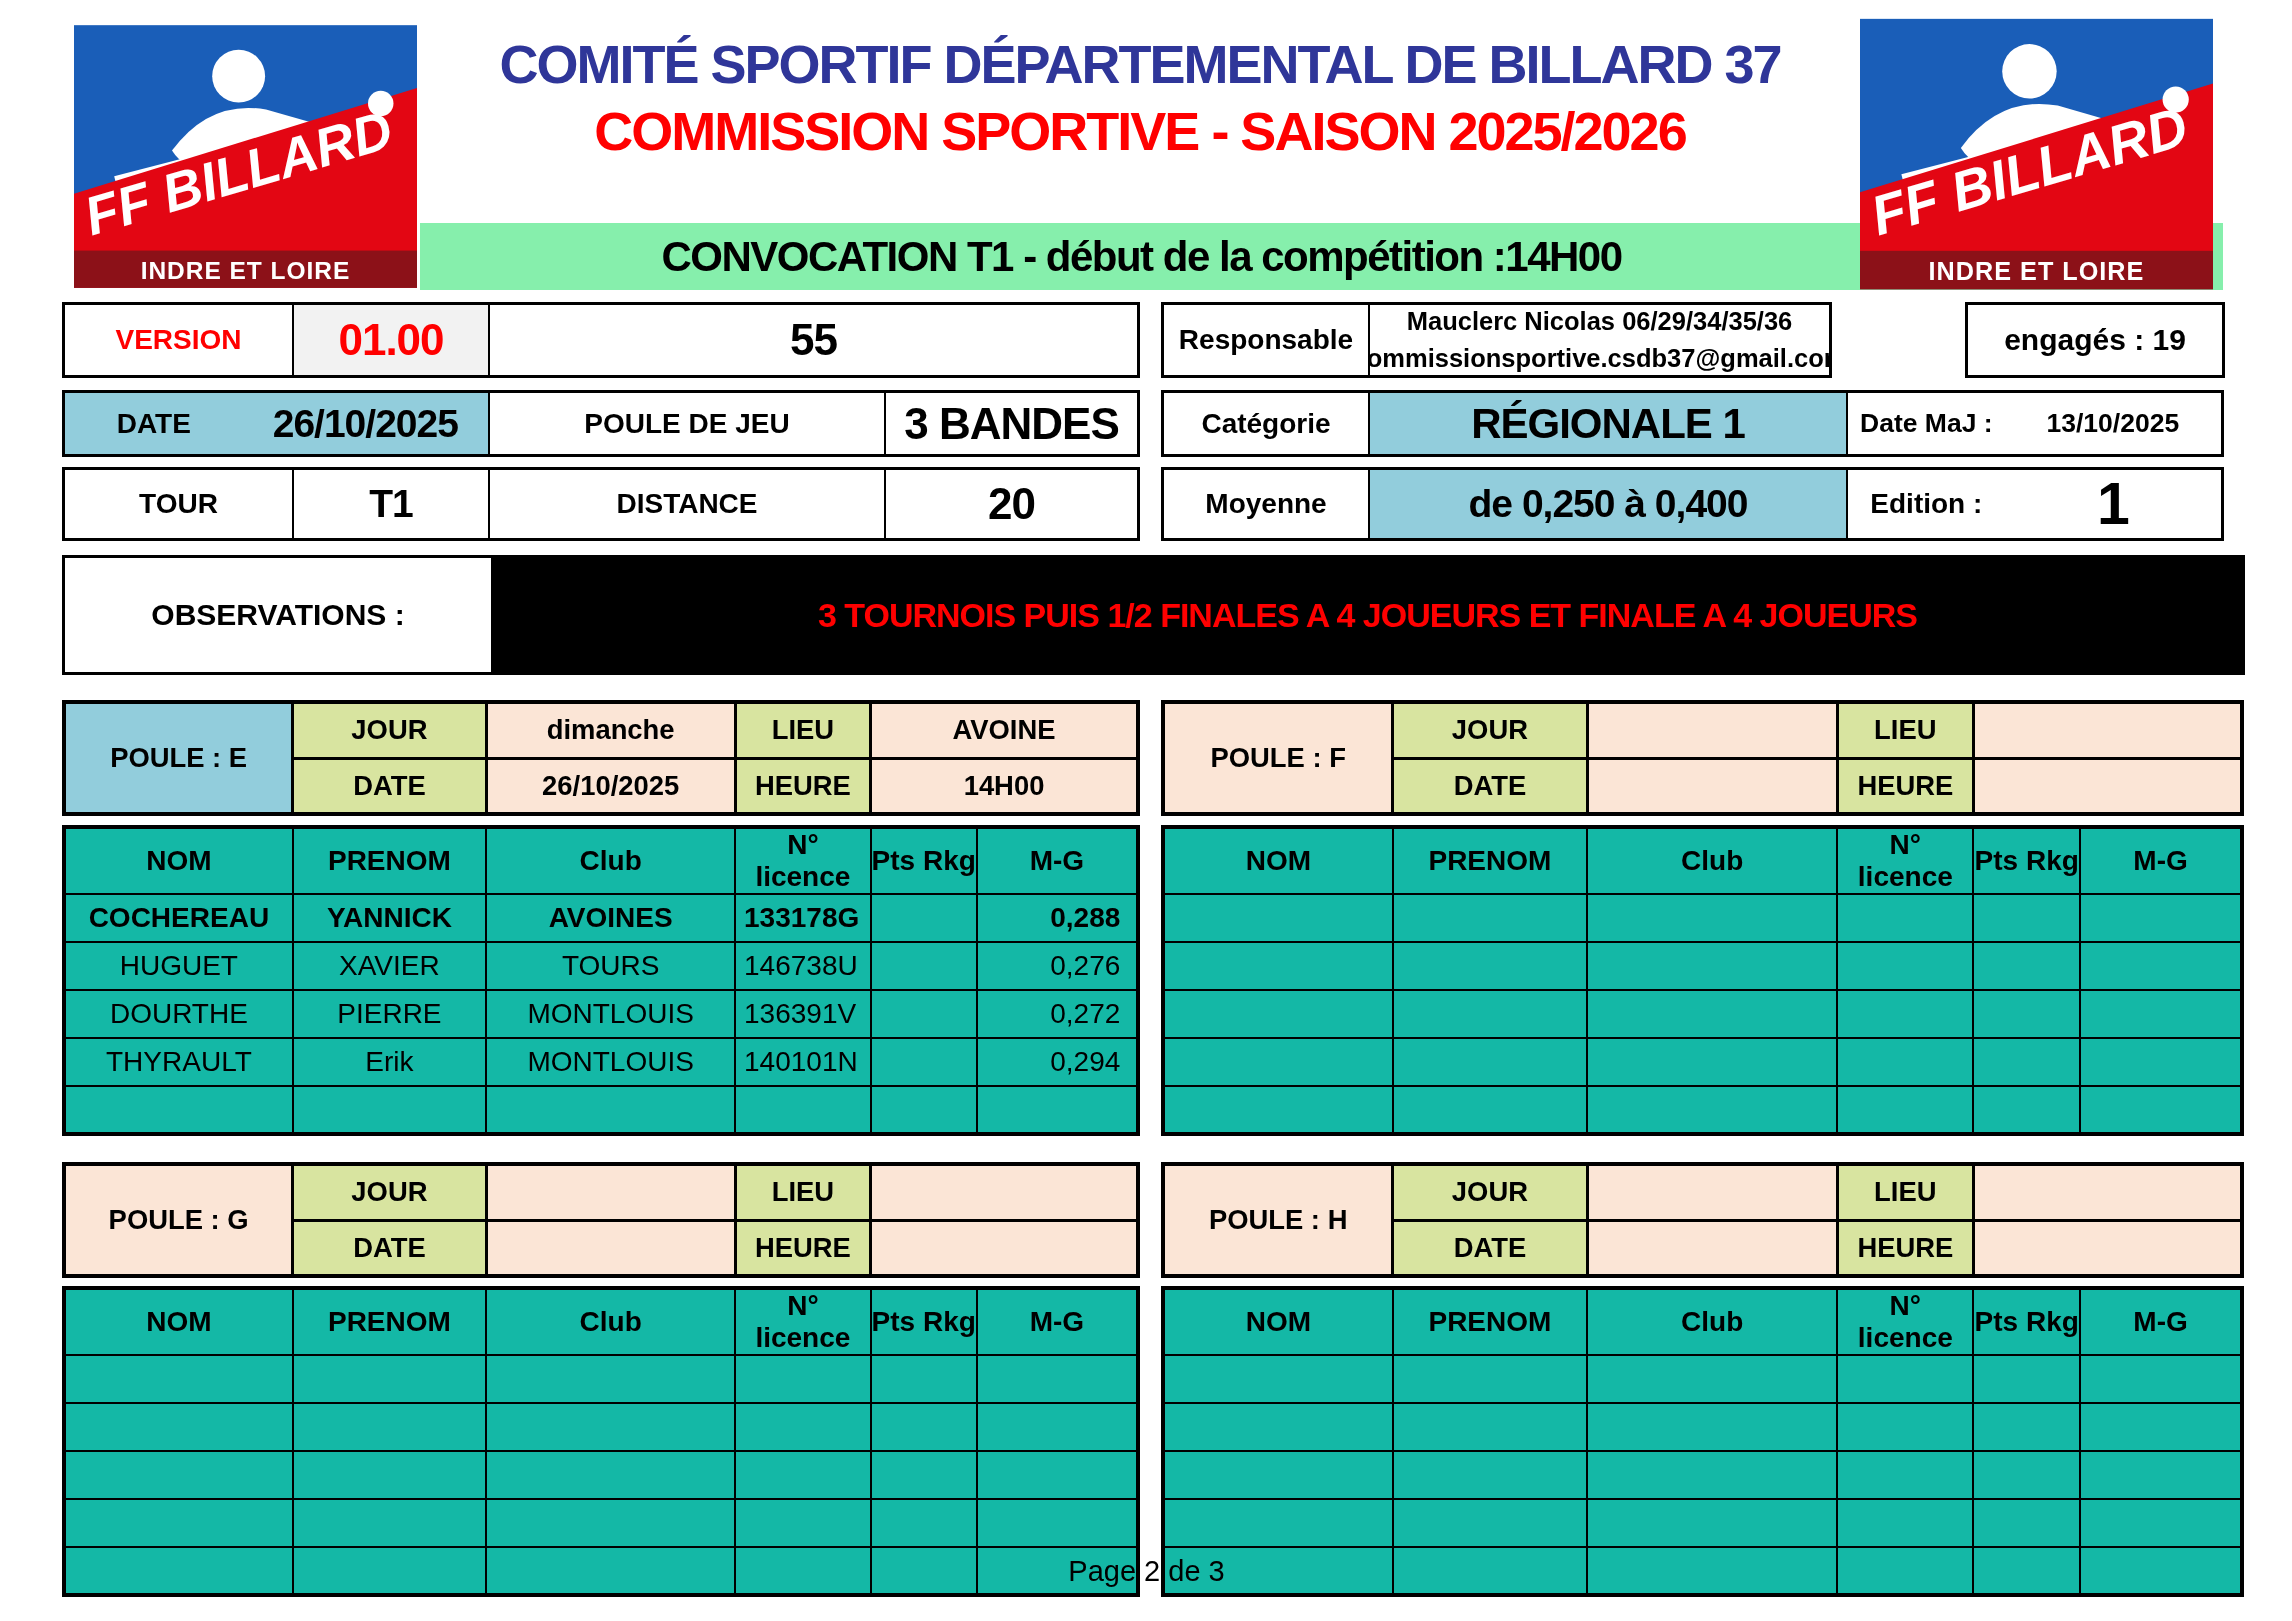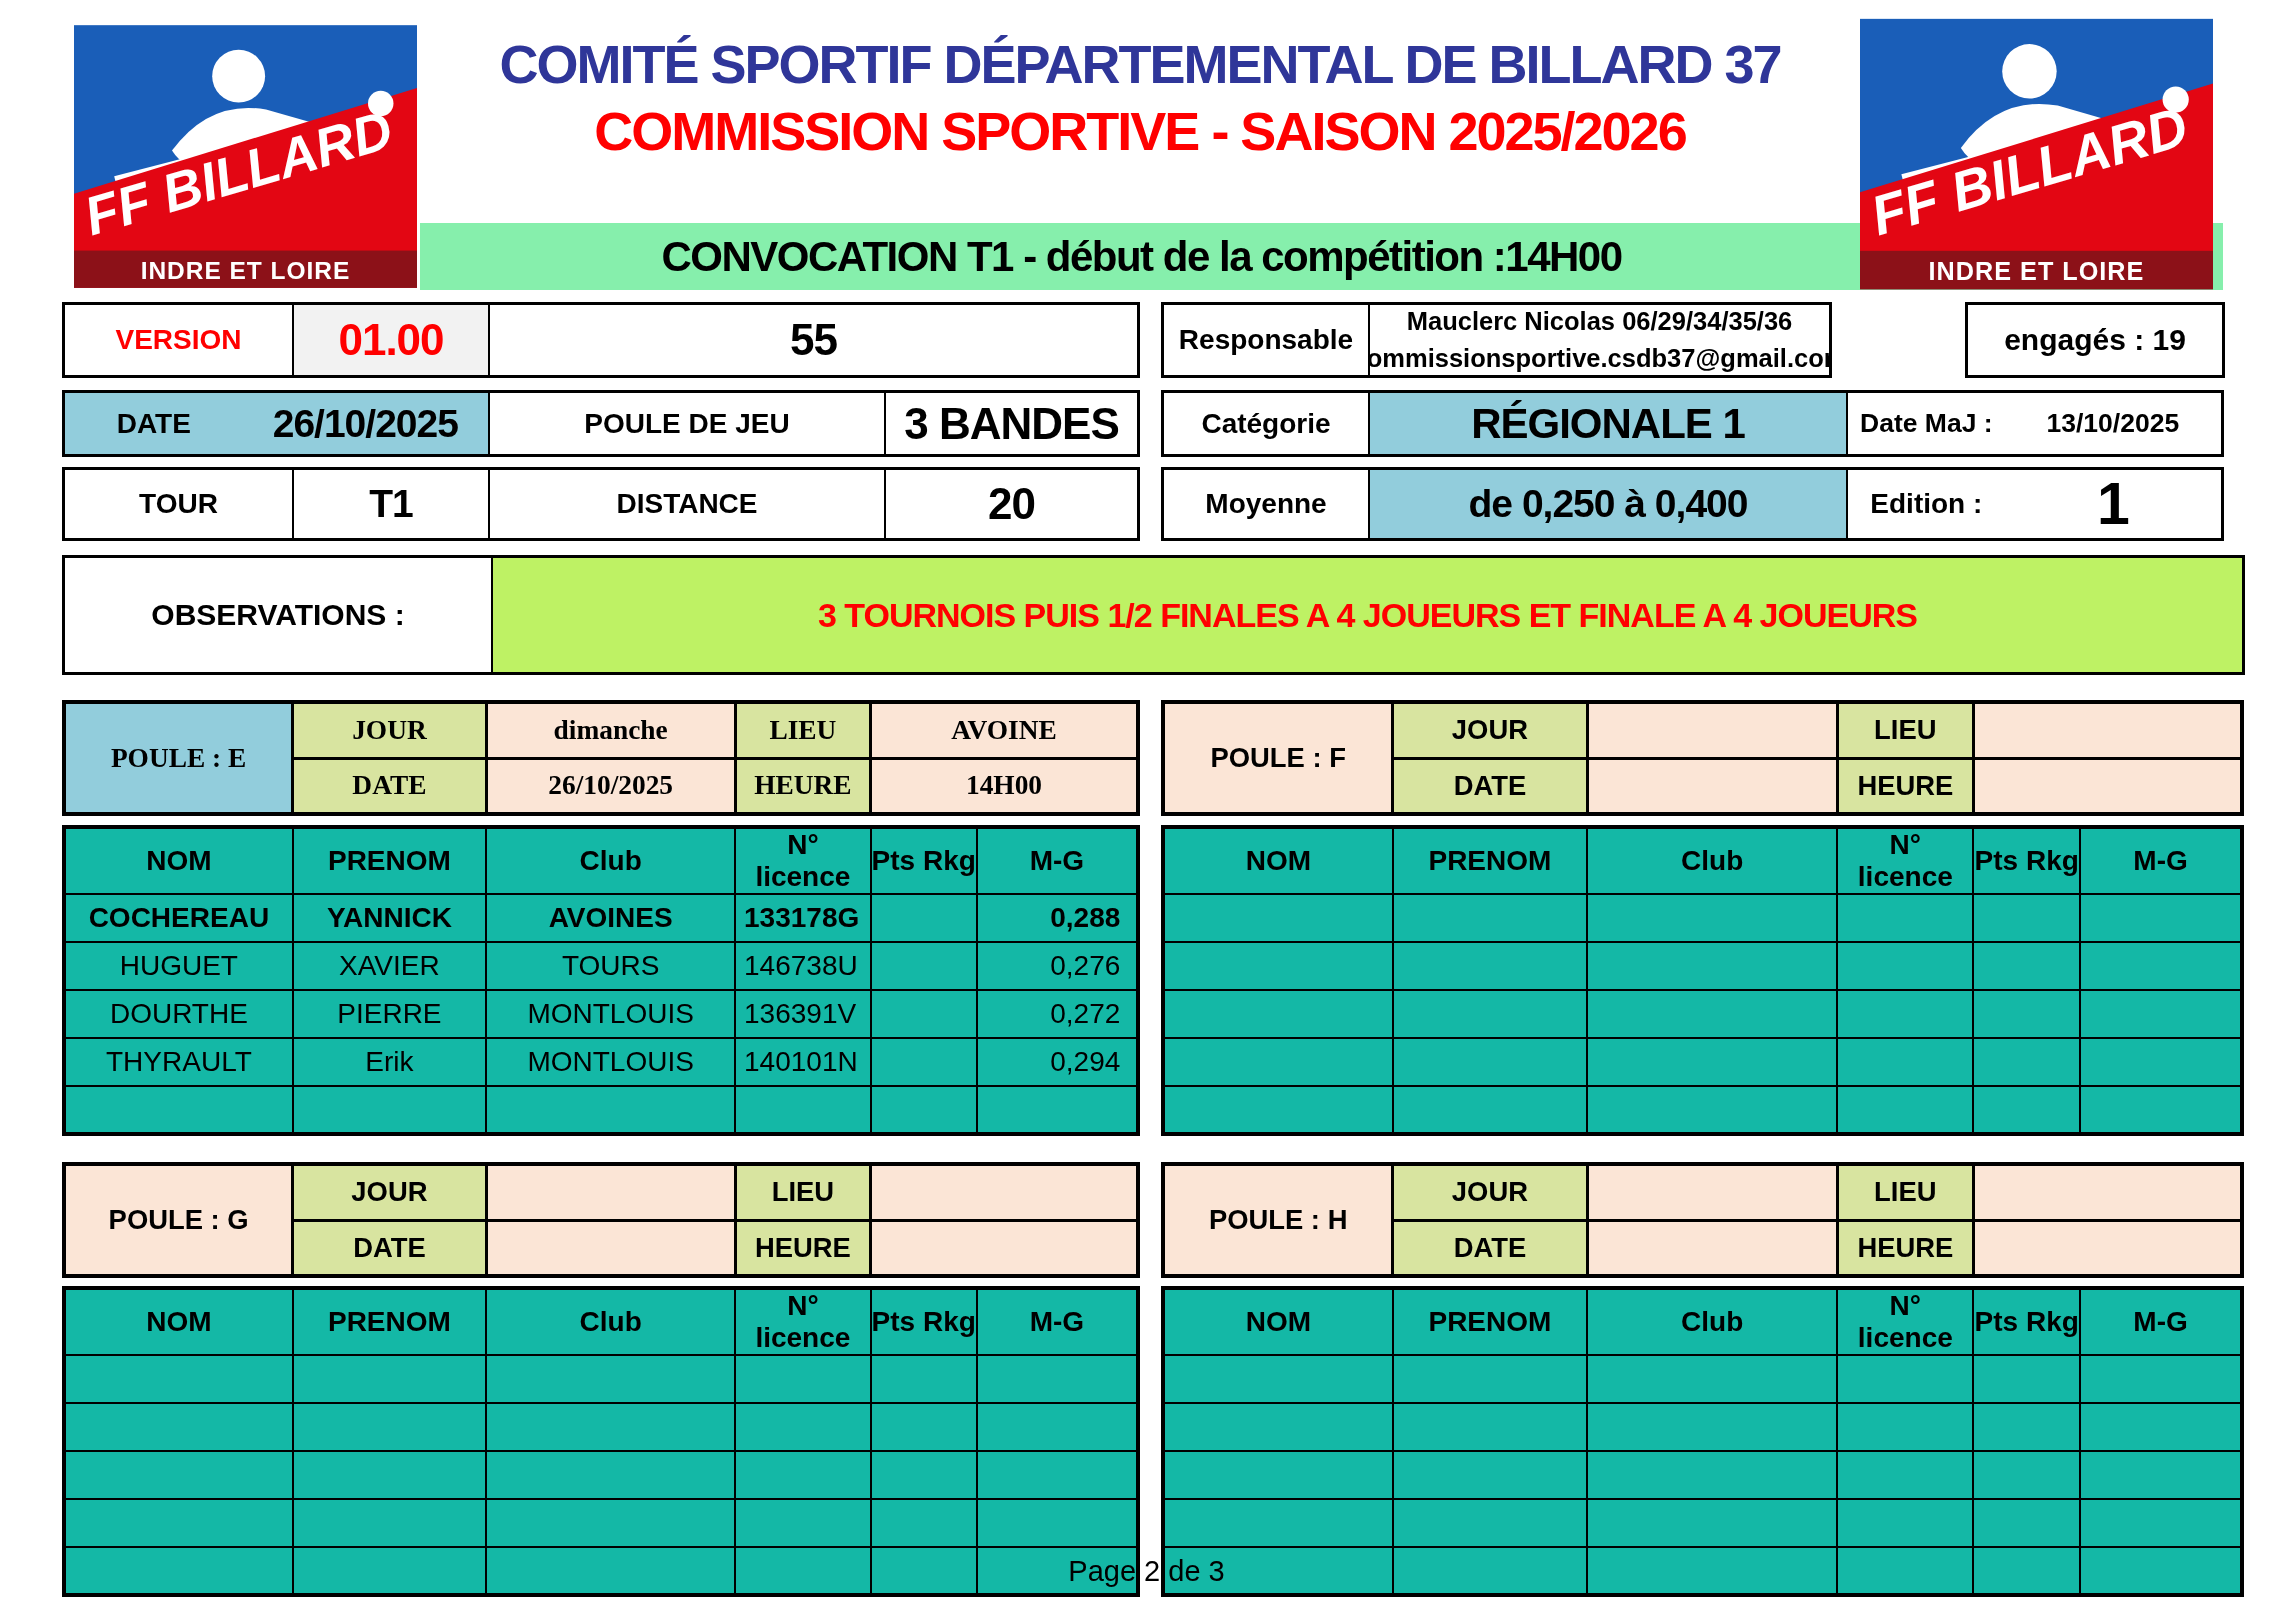--- a/index.html
+++ b/index.html
@@ -21,21 +21,21 @@
   
   .rowbox { position:absolute; display:flex; border:3.9px solid #000; background:#fff; align-items:stretch; }
   .cell { display:flex; align-items:center; justify-content:center; border-left:2.9px solid #000; overflow:hidden; }
   .cell.first { border-left:none; }
   .lblsm  { font-size:28px; font-weight:bold; color:#000; }
   .lblred { font-size:28px; font-weight:bold; color:#FF0000; }
   .valbig { font-size:44px; font-weight:bold; color:#000; letter-spacing:-1px; }
   .valred { font-size:44px; font-weight:bold; color:#FF0000; letter-spacing:-1px; }
   .bg-gray { background:#F2F2F2; }
   .bg-blue { background:#92CDDC; }
-  .bg-yellow { background:#bef264; }
+  .bg-yellow { background:#000000; }
   .split { justify-content:flex-start; }
   .split .p1 { flex:0 0 42%; text-align:center; }
   .split .p2 { flex:1; text-align:center; }
   .contact { flex-direction:column; line-height:1.45; font-size:25.5px; font-weight:bold; text-align:center; }
   .obs-red { font-size:34px; font-weight:bold; color:#FF0000; letter-spacing:-1px; text-align:center; }
 
   
   table.phead { position:absolute; border-collapse:collapse; table-layout:fixed; background:#fff; border:4.9px solid #000; }
   table.phead td { border:3.9px solid #000; height:56px; text-align:center; vertical-align:middle;
                    font-size:27.4px; font-weight:600; color:#000; }
@@ -176,21 +176,21 @@
 
   <div class="rowbox" style="left:62px; top:555px; width:2183px; height:120px;">
     <div class="cell first" style="flex:0 0 426px;">
         <span class="lblsm" style="font-size:30px;">OBSERVATIONS :</span>
       </div>
     <div class="cell bg-yellow" style="flex:1;">
         <span class="obs-red">3 TOURNOIS PUIS 1/2 FINALES A 4 JOUEURS ET FINALE A 4 JOUEURS</span>
       </div>
   </div>
 
-  <table class="phead" style="left:62px; top:700px; width:1078px;font-family:Liberation Serif, serif;">
+  <table class="phead" style="left:62px; top:700px; width:1078px;">
     <colgroup>
         <col style="width:21.3%">
         <col style="width:18%">
         <col style="width:23.2%">
         <col style="width:12.6%">
         <col style="width:9.9%">
         <col>
       </colgroup>
     <tbody>
       <tr>

